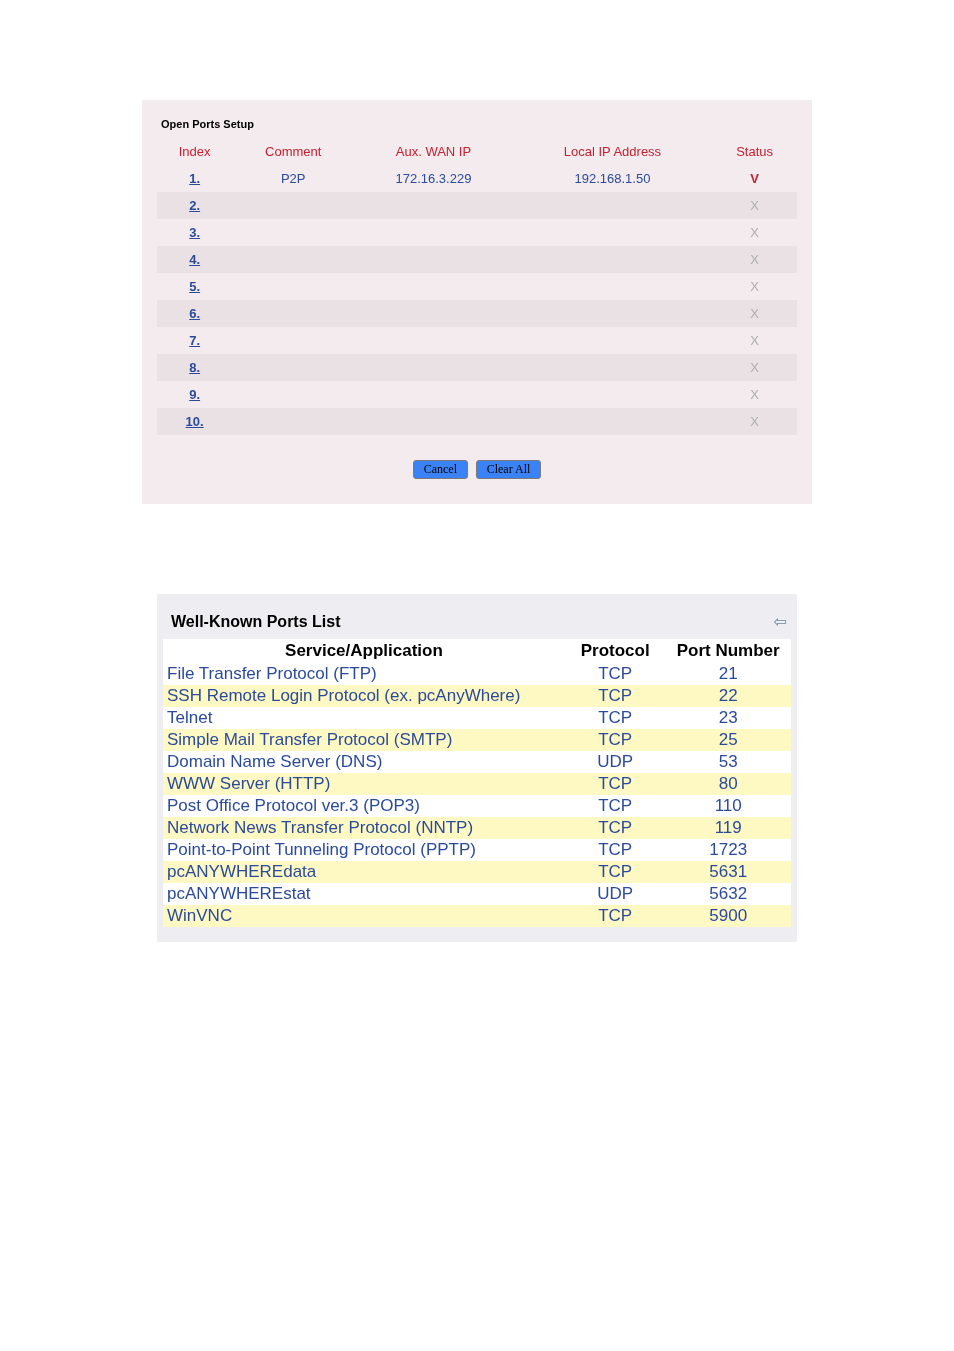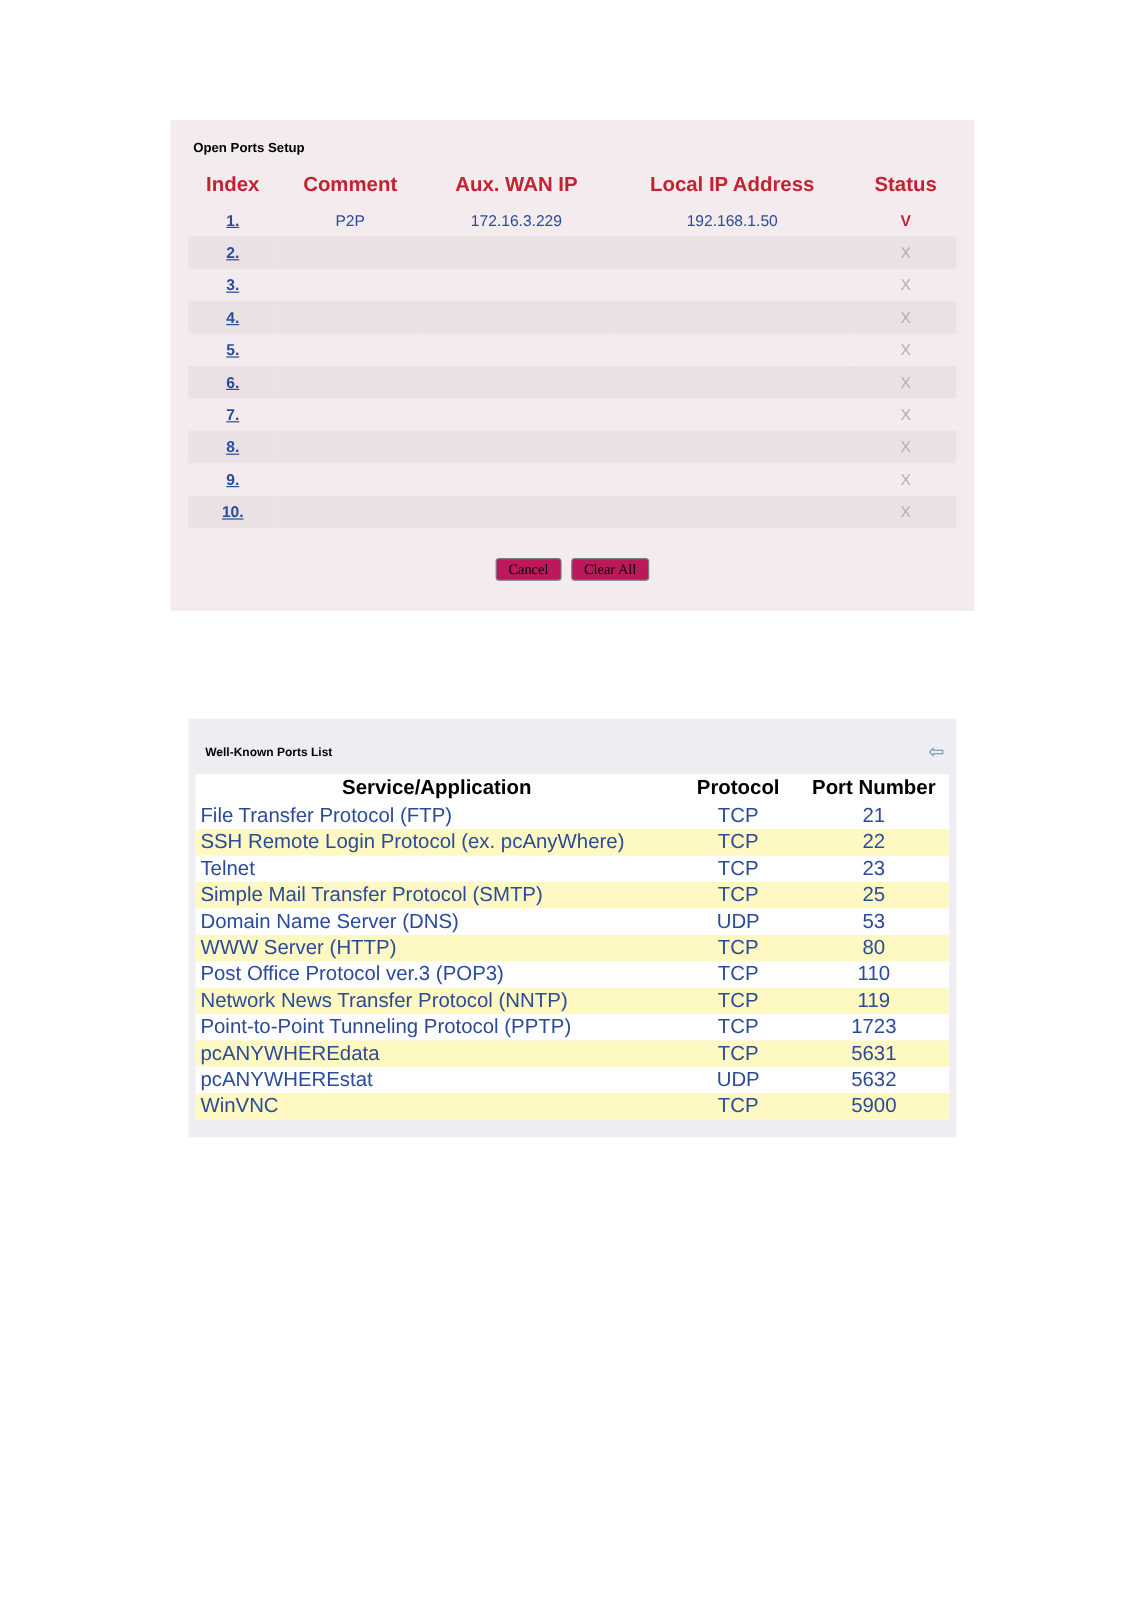--- a/index.html
+++ b/index.html
@@ -20,24 +20,24 @@
     color: #000;
     padding: 8px 0 8px 4px;
     font-size: 11px;
   }
   table.ports {
     width: 100%;
     border-collapse: collapse;
   }
   table.ports th {
     color: #c42232;
-    font-weight: bold;
+    font-weight: normal;
     text-align: center;
     padding: 6px 4px;
-    font-size: 17px;
+    font-size: 13px;
   }
   table.ports td {
     text-align: center;
     padding: 6px 4px;
     font-size: 13px;
   }
   table.ports tr.alt {
     background: #e9e1e4;
   }
   .index-link {
@@ -57,21 +57,21 @@
   }
   .status-x {
     color: #b0adad;
     font-family: Arial, sans-serif;
   }
   .btn-row {
     text-align: center;
     margin-top: 25px;
   }
   button.gray {
-    background: #be185d;
+    background: #3b82f6;
     border: 1px solid #7a7a7a;
     border-radius: 3px;
     padding: 1px 10px;
     font-size: 12px;
     font-family: "Times New Roman", serif;
     cursor: pointer;
     margin: 0 2px;
   }
   
   .panel2 {
@@ -85,21 +85,21 @@
     margin: 0 6px;
   }
   .panel2-title-row {
     display: flex;
     justify-content: space-between;
     align-items: center;
     padding: 8px 10px 8px 14px;
   }
   .panel2-title {
     font-family: Verdana, Arial, sans-serif;
-    font-size: 10px;
+    font-size: 16px;
     font-weight: bold;
     color: #000;
   }
   .back-icon {
     color: #6a8aa8;
     font-size: 16px;
     cursor: pointer;
   }
   table.ports2 {
     width: 100%;

